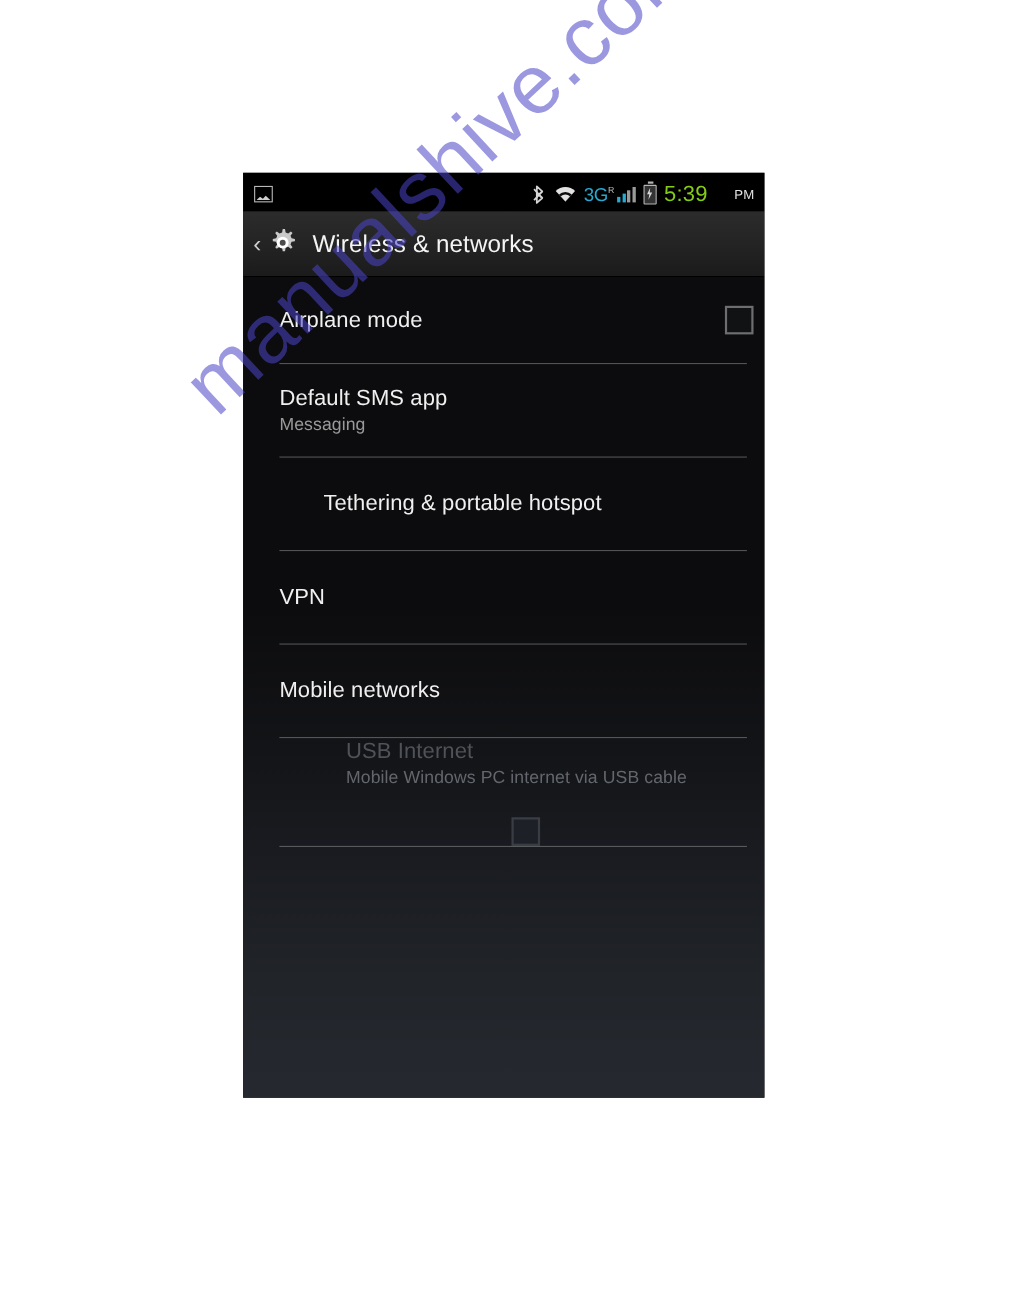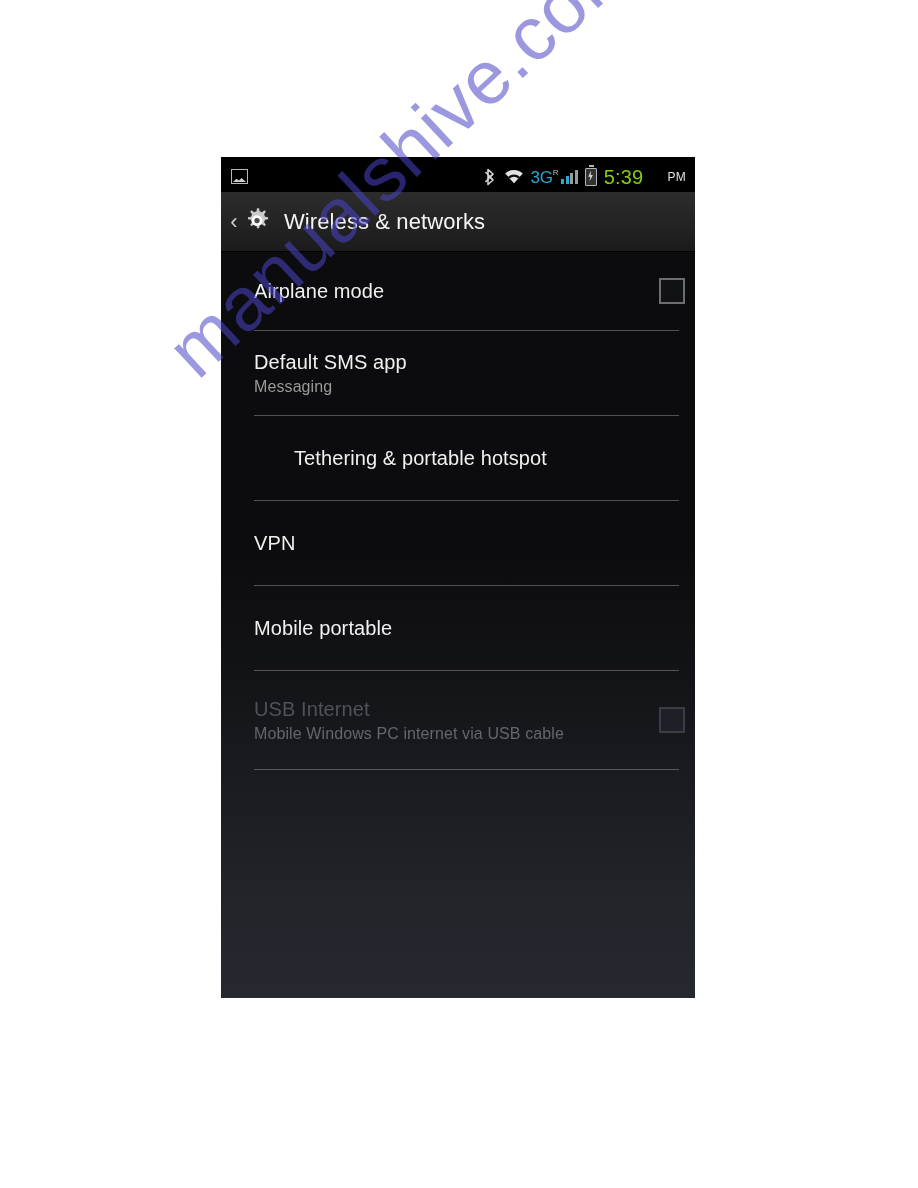--- a/index.html
+++ b/index.html
@@ -265,21 +265,21 @@
     border-color: #3a3d44;
     background: #1d2026;
   }
 
   
   #row-airplane   { height: 78px; }
   #row-sms        { height: 84px; }
   #row-tethering  { height: 84px; margin-left: 40px; }
   #row-vpn        { height: 84px; }
   #row-mobile     { height: 84px; }
-  #row-usb        { height: 98px; }
+  #row-usb        { height: 98px; flex-direction: column; }
 
   
   #watermark {
     position: absolute;
     left: 150px;
     top: 330px;
     width: 640px;
     transform: rotate(-43deg);
     transform-origin: left top;
     font-family: "Liberation Sans", sans-serif;
@@ -384,21 +384,21 @@
 
       <div class="row" id="row-vpn">
         <div class="txtwrap">
           <div class="title">VPN</div>
         </div>
       </div>
       <div class="divider"></div>
 
       <div class="row" id="row-mobile">
         <div class="txtwrap">
-          <div class="title">Mobile portable</div>
+          <div class="title">Mobile networks</div>
         </div>
       </div>
       <div class="divider"></div>
 
       <div class="row disabled" id="row-usb">
         <div class="txtwrap">
           <div class="title">USB Internet</div>
           <div class="subtitle">Mobile Windows PC internet via USB cable</div>
         </div>
         <div class="checkbox dim"></div>

